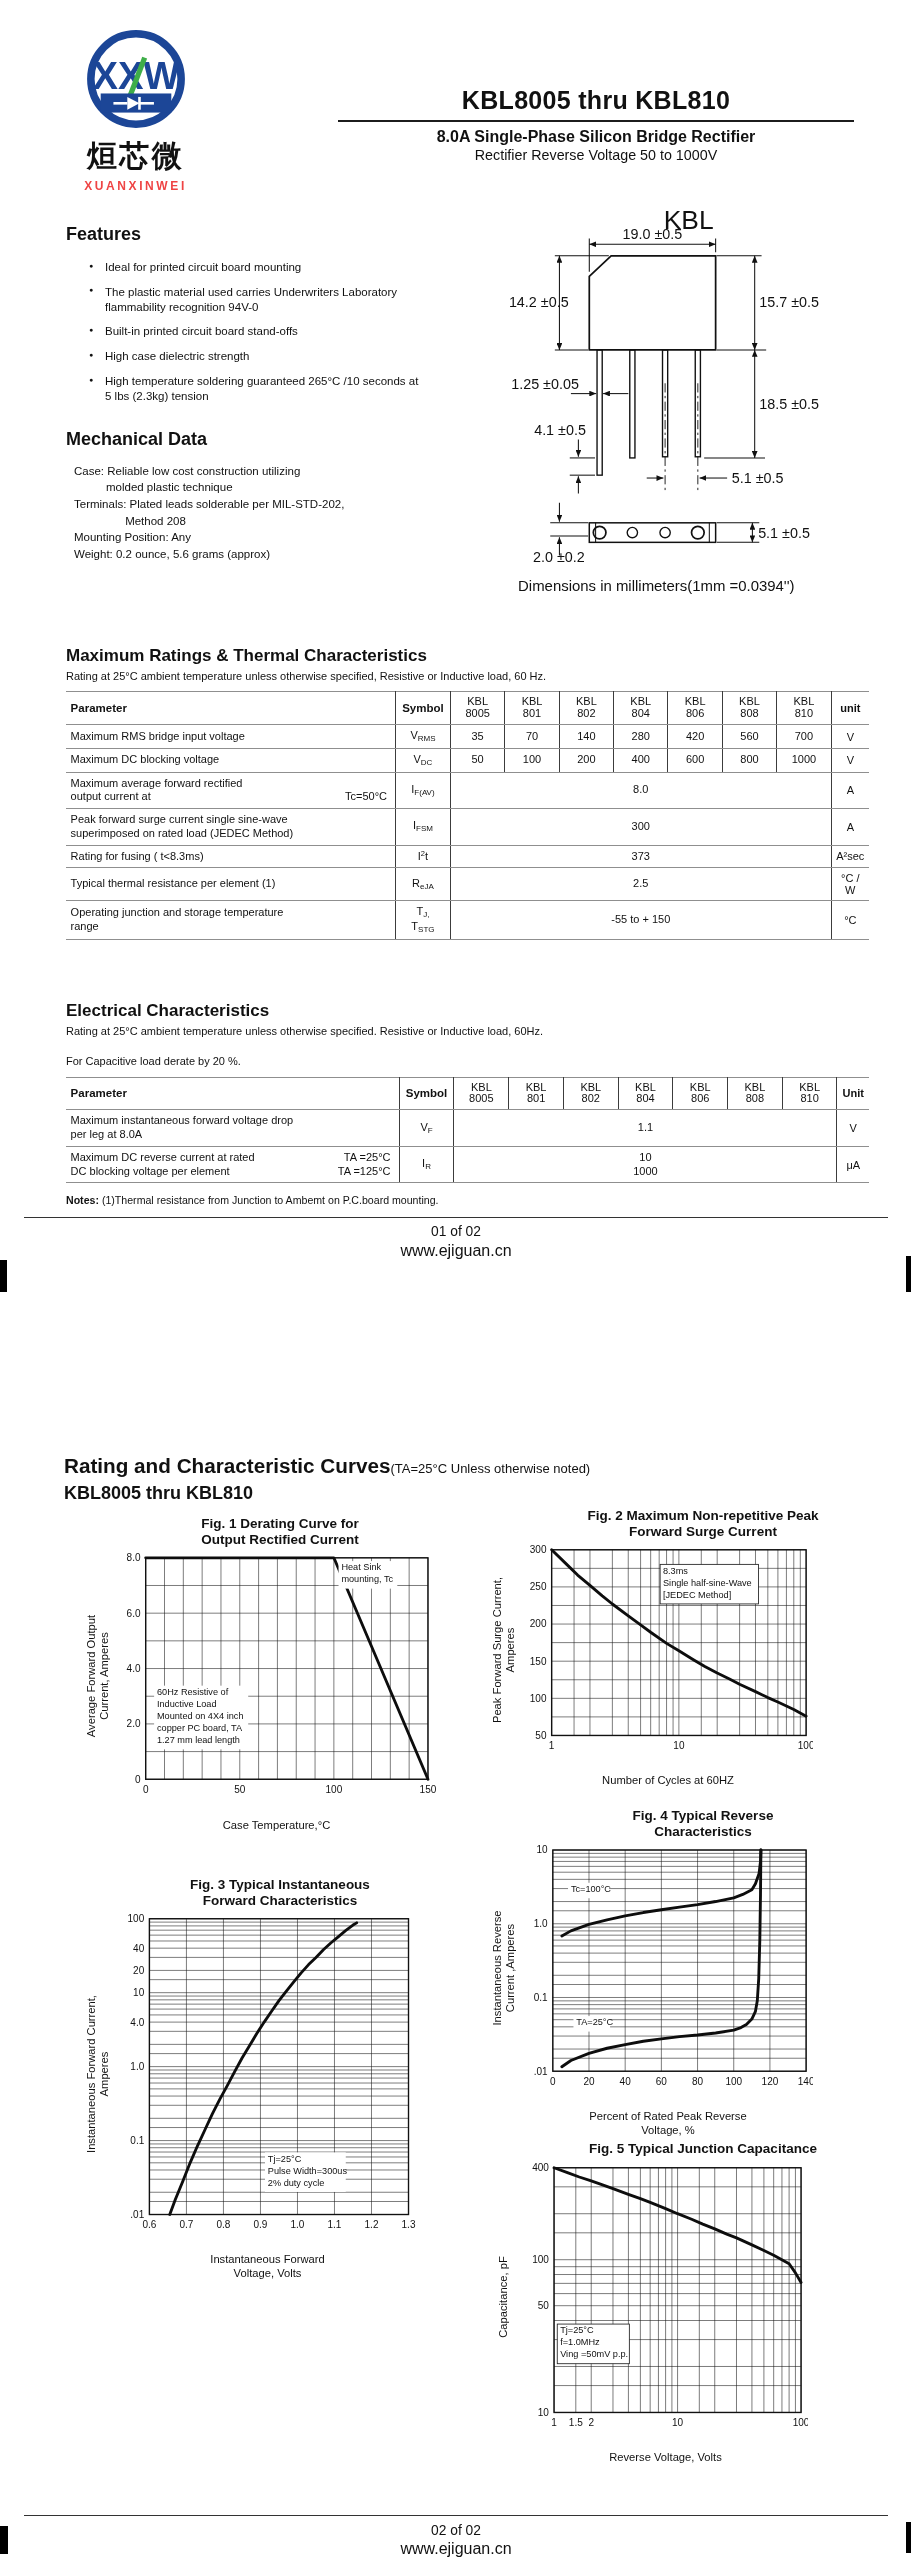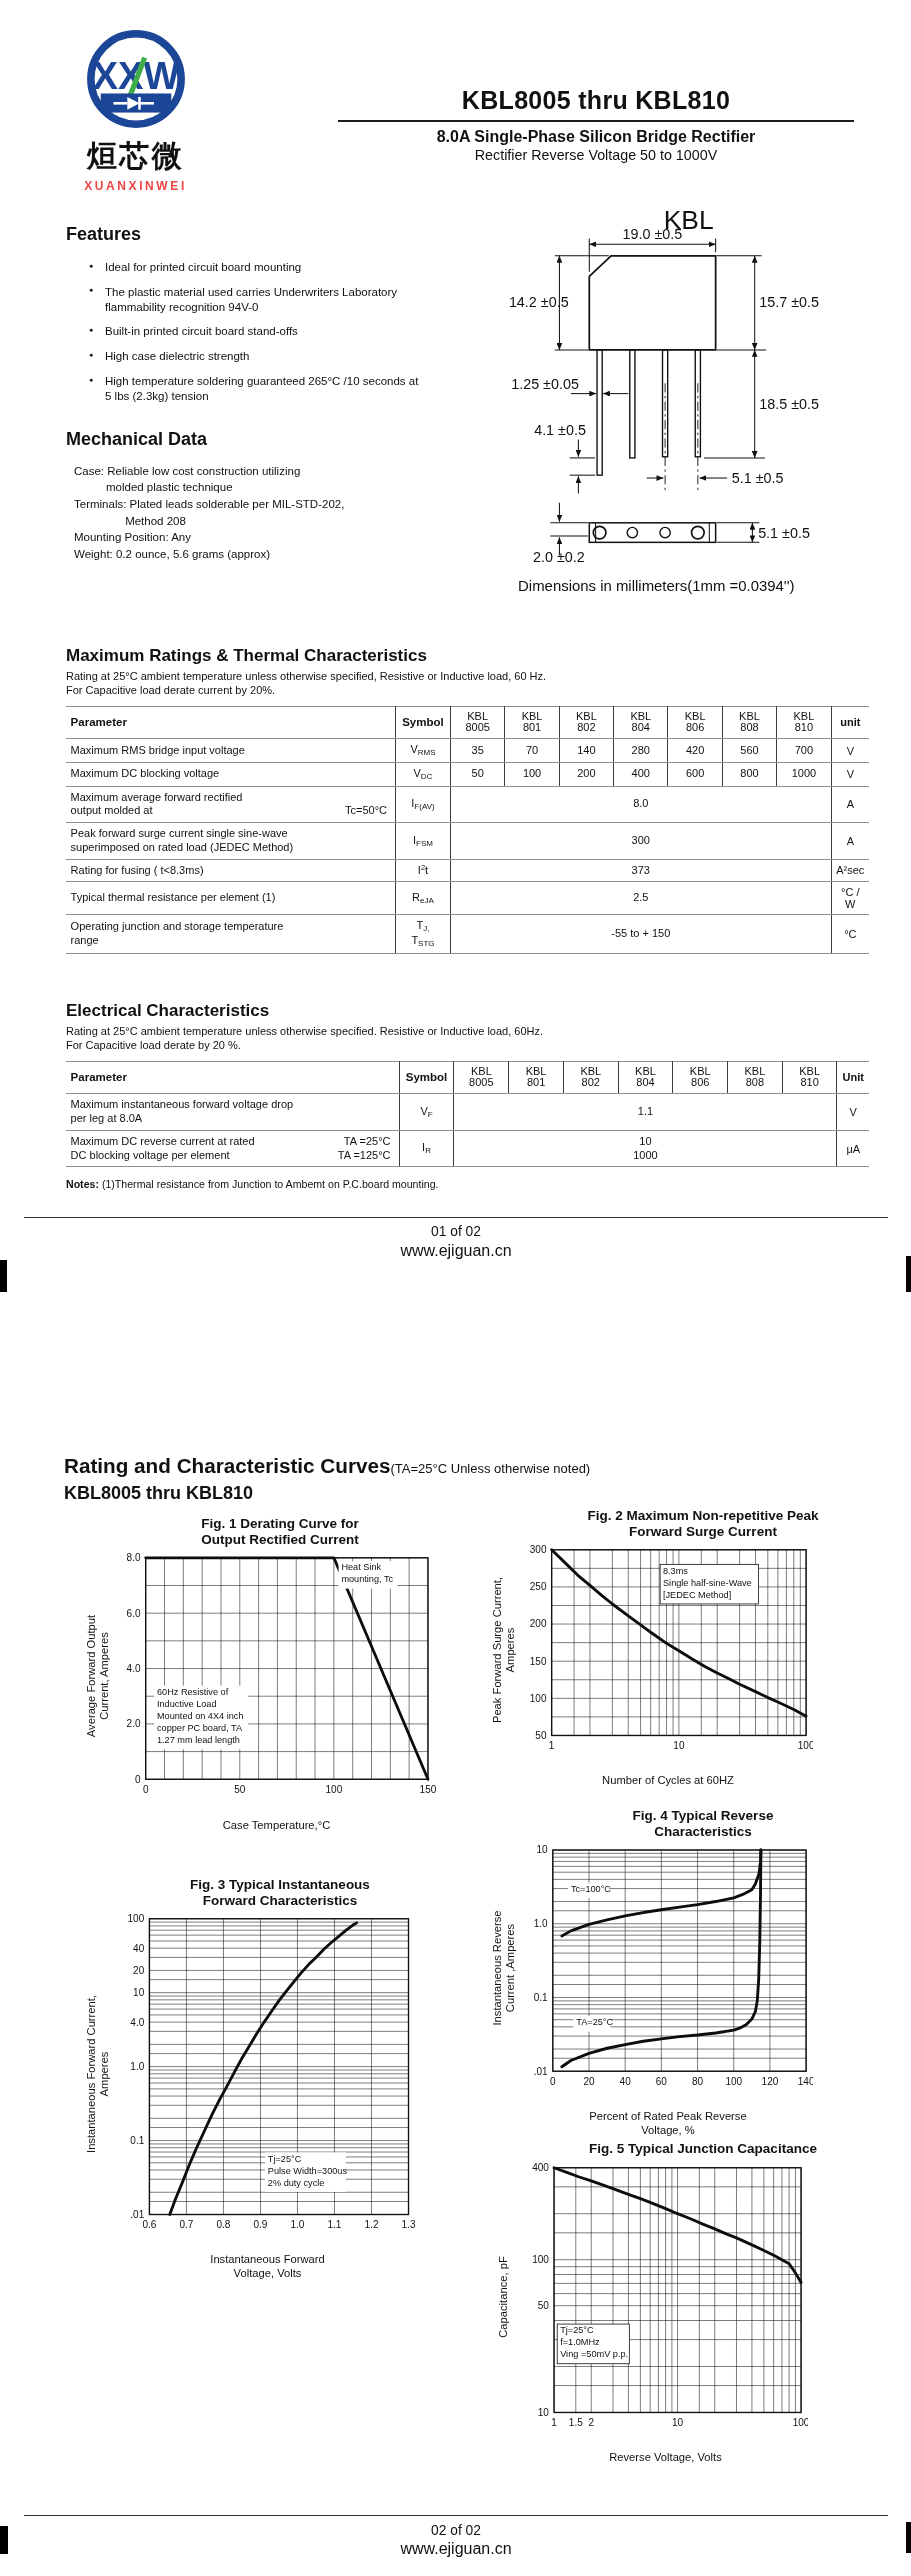--- a/index.html
+++ b/index.html
@@ -210,21 +210,20 @@
           molded plastic technique
 Terminals: Plated leads solderable per MIL-STD-202,
                 Method 208
 Mounting Position: Any
 Weight: 0.2 ounce, 5.6 grams (approx)</div>
   </div>
 
   <div class="tbl-sec" id="ratings-sec">
     <div class="sec-h" style="font-size:17px">Maximum Ratings &amp; Thermal Characteristics</div>
     <div class="tbl-note">Rating at 25°C ambient temperature unless otherwise specified, Resistive or Inductive load, 60 Hz.</div>
-    <div class="tbl-note" style="margin-top:0">For Capacitive load derate current by 20%.</div>
     <table class="spec">
       <colgroup>
           <col style="width:336px">
           <col style="width:55px">
           <col span="7" style="width:55px">
           <col style="width:32px">
         </colgroup>
       <thead>
           <tr>
             <th class="h-param">Parameter</th>
@@ -296,21 +295,21 @@
             <td class="c-val">800</td>
             <td class="c-val">1000</td>
             <td class="c-unit">V</td>
           </tr>
           <tr>
             <td class="c-param">
               <div class="pline">
                 <span>Maximum average forward rectified</span>
               </div>
               <div class="pline">
-                <span>output molded at</span>
+                <span>output current at</span>
                 <span>Tc=50°C</span>
               </div>
             </td>
             <td class="c-sym">
               <div><span>I</span><span class="sb">F(AV)</span></div>
             </td>
             <td class="c-val" colspan="7">
               <div>8.0</div>
             </td>
             <td class="c-unit">A</td>
@@ -378,21 +377,21 @@
             </td>
             <td class="c-unit">°C</td>
           </tr>
         </tbody>
     </table>
   </div>
 
   <div class="tbl-sec" id="elec-sec">
     <div class="sec-h" style="font-size:17px">Electrical Characteristics</div>
     <div class="tbl-note">Rating at 25°C ambient temperature unless otherwise specified. Resistive or Inductive load, 60Hz.</div>
-    <div class="tbl-note" style="margin-top:0">For Capacitive load derate by 20 %.</div>
+    <div class="tbl-note" style="margin-top:16px">For Capacitive load derate by 20 %.</div>
     <table class="spec">
       <colgroup>
           <col style="width:336px">
           <col style="width:55px">
           <col span="7" style="width:55px">
           <col style="width:32px">
         </colgroup>
       <thead>
           <tr>
             <th class="h-param">Parameter</th>

